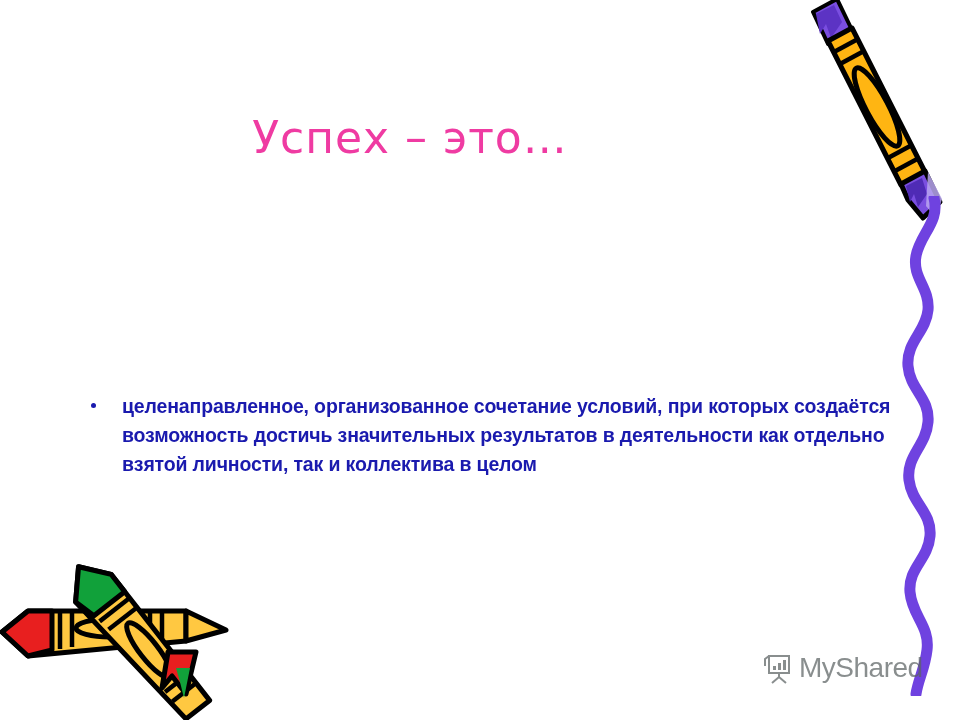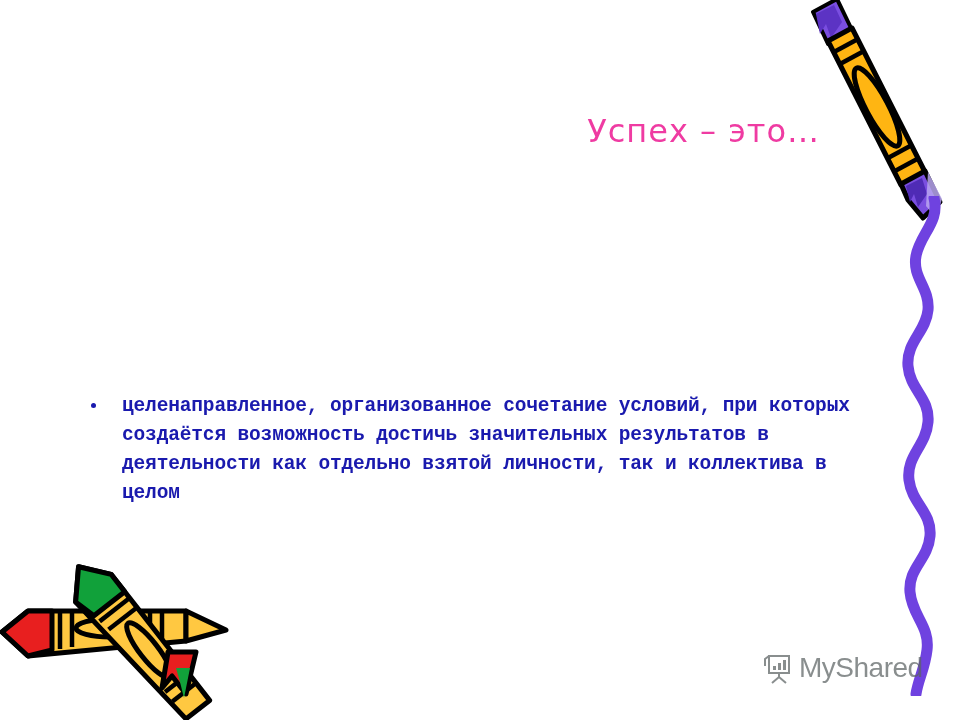--- a/index.html
+++ b/index.html
@@ -15,34 +15,34 @@
     overflow: hidden;
     font-family: "Liberation Sans", sans-serif;
   }
 
   
   #slide-title {
     position: absolute;
     left: 0;
     top: 112px;
     width: 820px;
-    text-align: right;
+    text-align: center;
     font-family: "DejaVu Sans", sans-serif;
-    font-size: 32px;
+    font-size: 44px;
     font-weight: 400;
     letter-spacing: 1px;
     color: #ef3ba2;
     white-space: nowrap;
   }
 
   
   .bullet-block {
     position: absolute;
     color: #1a1aae;
-    font-family: Liberation Mono, monospace;
+    font-family: Liberation Sans, sans-serif;
     font-weight: 700;
   }
   .bullet-marker {
     position: absolute;
     border-radius: 50%;
     background: #1a1aae;
   }
   .bullet-text {
     position: absolute;
     white-space: pre-wrap;

